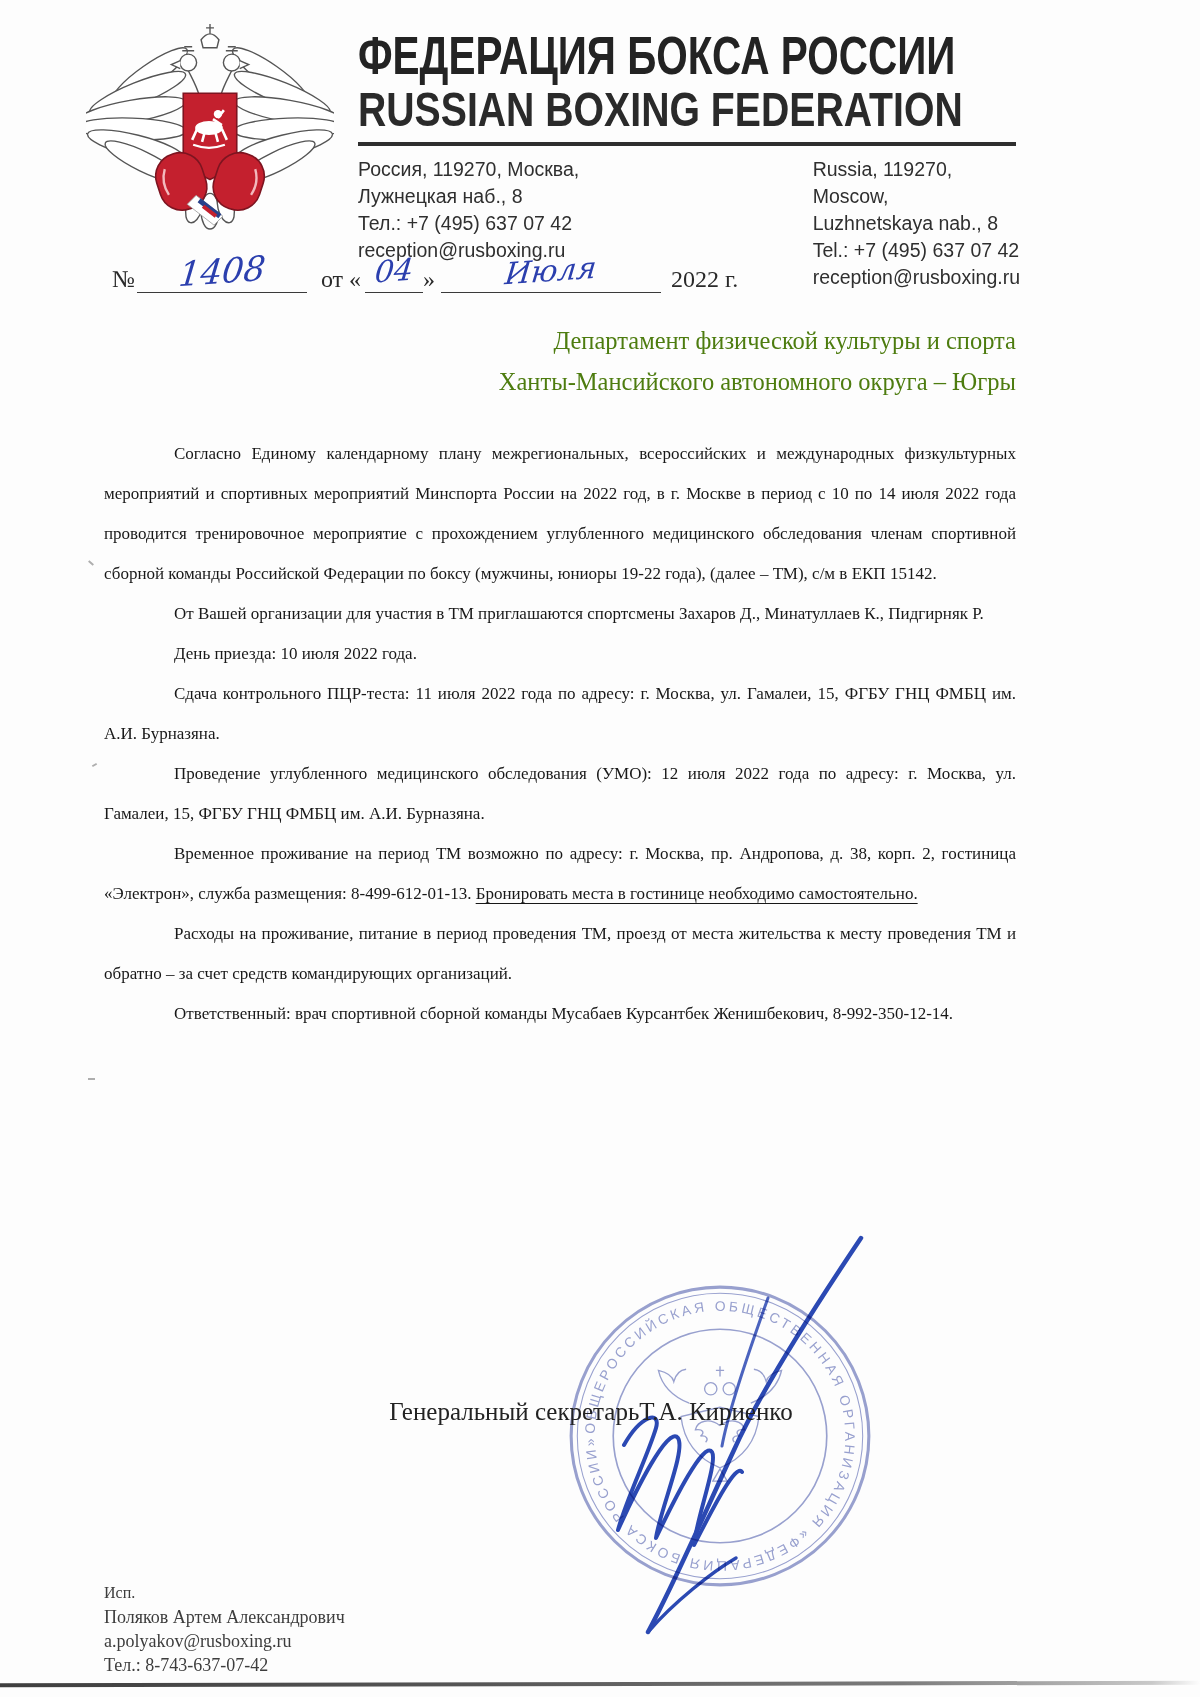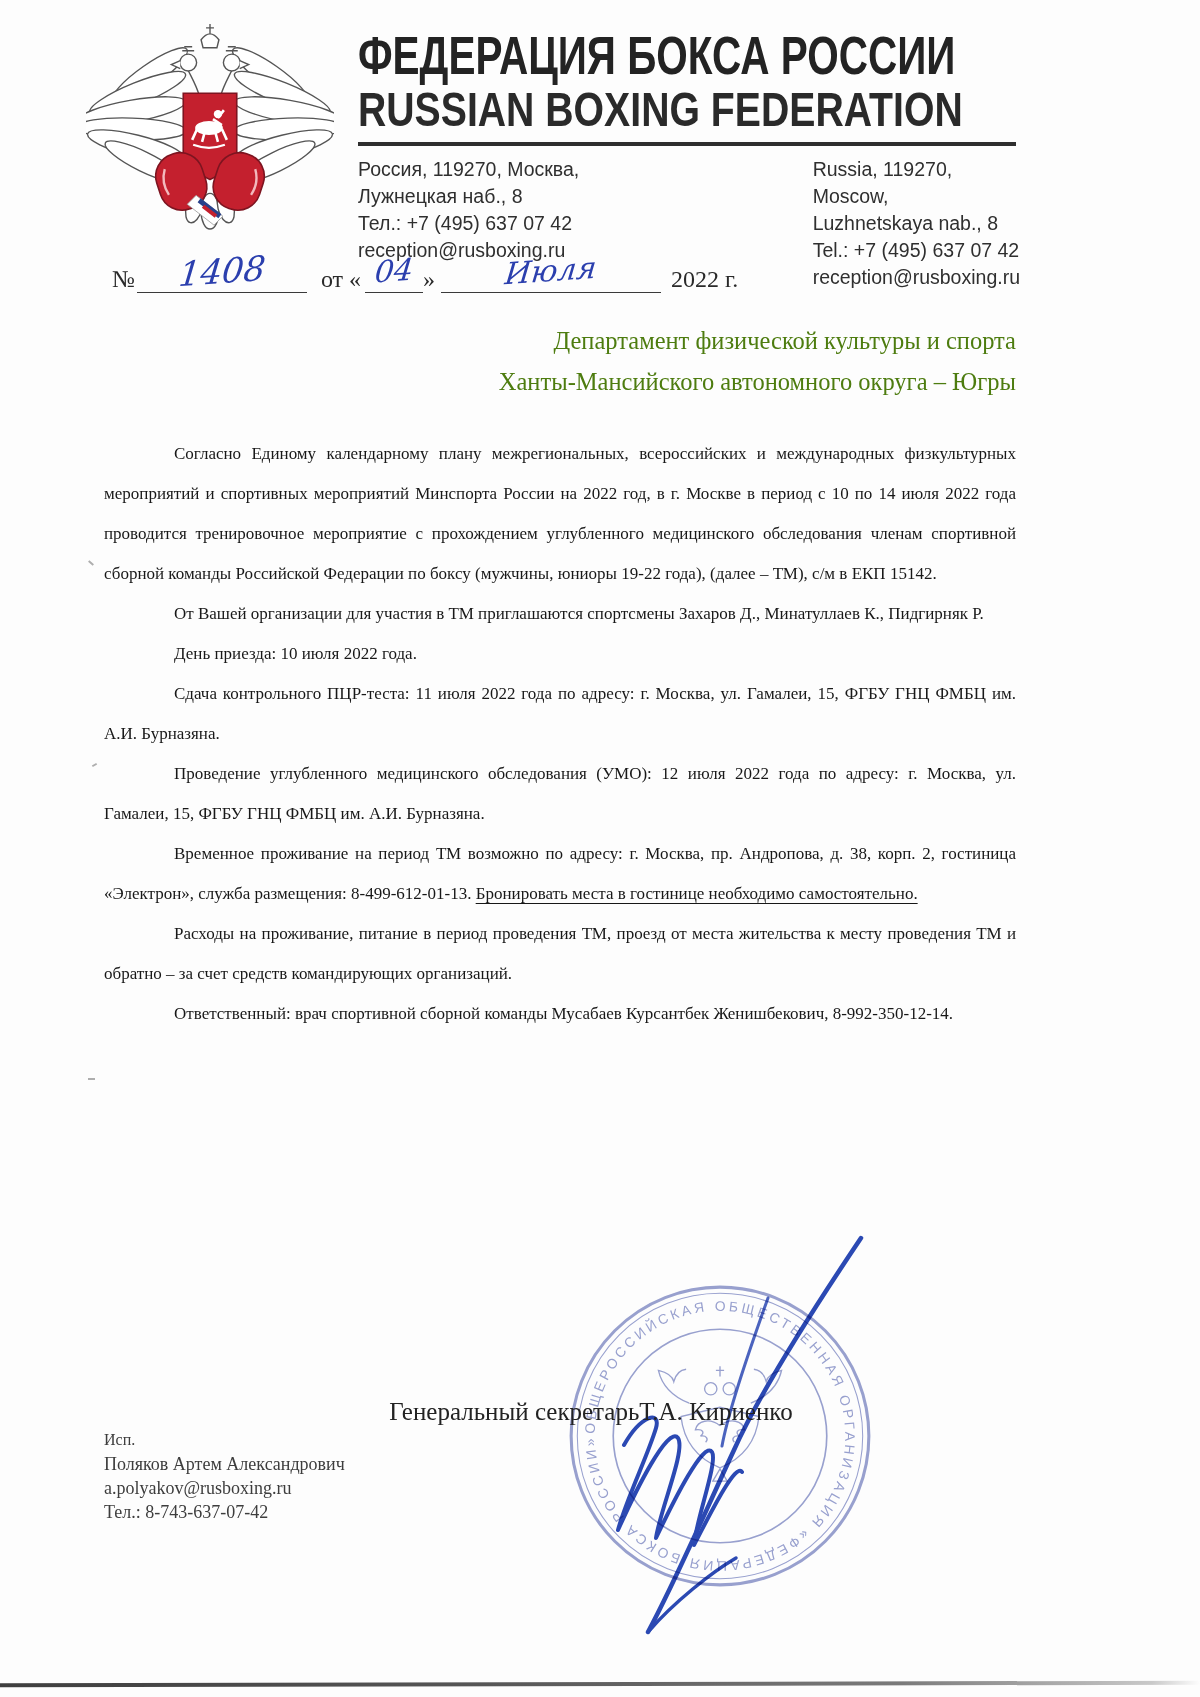--- a/index.html
+++ b/index.html
@@ -53,21 +53,21 @@
   .ul{ text-decoration:underline; text-underline-offset:4px; }
   
   .sign-row{position:absolute; left:104px; top:1398px; width:974px; display:flex;
     justify-content:center; font-size:25px; color:#222;}
   
   .stamp{position:absolute; left:566px; top:1282px; width:308px; height:308px;
     opacity:.78; mix-blend-mode:multiply;}
   .signature-ink{position:absolute; left:556px; top:1200px; width:334px; height:446px;
     mix-blend-mode:multiply;}
   
-  .footer{position:absolute; left:104px; top:1428px; font-size:18px; line-height:24px; color:#3d3d3d;}
+  .footer{position:absolute; left:104px; top:1581px; font-size:18px; line-height:24px; color:#3d3d3d;}
   .footer p{margin:0;}
   .footer .small{font-size:16px;}
   
   .scan-bottom{
     position:absolute; left:0; top:1682px; width:1200px; height:4px;
     background:linear-gradient(to right,#3f3f3f,#565656 40%,#7a7a7a 75%,#c9c9c9 96%,transparent);
     transform:rotate(-.12deg);
   }
   .speck{position:absolute; background:#9a9a9a; opacity:.8;}
   .sp1{left:88px; top:562px; width:6px; height:2px; transform:rotate(40deg);}

